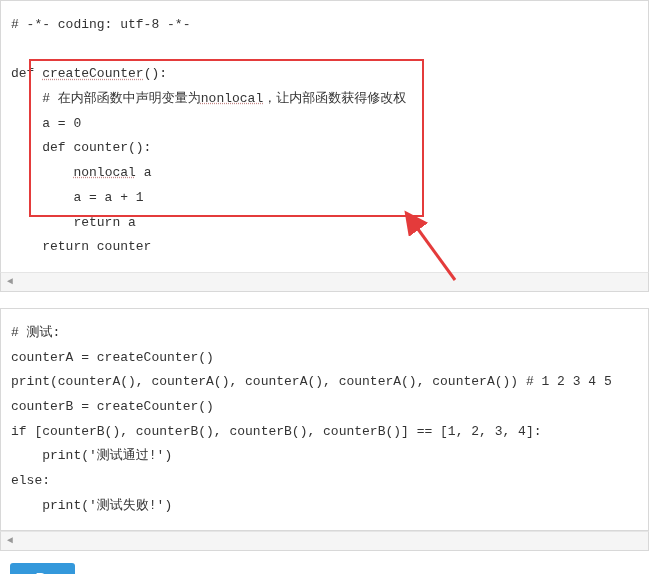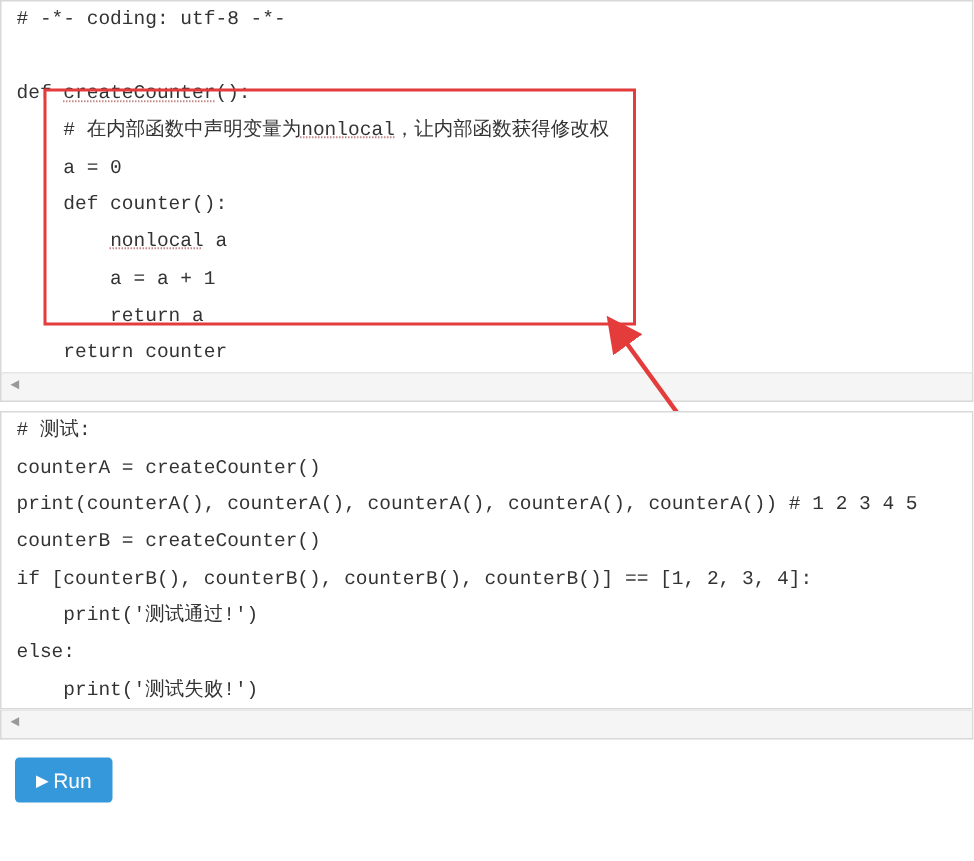--- a/index.html
+++ b/index.html
@@ -6,21 +6,21 @@
     body {
       font-family: Consolas, Monaco, 'Courier New', monospace;
       font-size: 13px;
       background: #fff;
       width: 649px;
       position: relative;
     }
     .code-block {
       border: 1px solid #d8d8d8;
       background: #fff;
-      padding: 0 10px;
+      padding: 12px 10px;
       margin: 0;
       line-height: 1.9;
       color: #333;
       overflow: hidden;
       position: relative;
     }
     .code-block-1 {
       border-bottom: none;
     }
     .scrollbar-area {
@@ -100,21 +100,21 @@
 <svg class="arrow-svg" style="left:400px; top:210px;" width="70" height="80">
   <defs>
     <marker id="ah" markerWidth="8" markerHeight="8" refX="2" refY="4" orient="auto">
       <polygon points="0 0, 8 4, 0 8" fill="#e43b3b"></polygon>
     </marker>
   </defs>
   <line x1="55" y1="70" x2="15" y2="15" stroke="#e43b3b" stroke-width="3" marker-end="url(#ah)"></line>
 </svg>
 
 
-<div class="code-block" style="margin-top:6px;font-family:Liberation Mono, monospace;">
+<div class="code-block" style="margin-top:16px;font-family:Liberation Mono, monospace;">
 <pre><span># 测试:</span>
 <span>counterA = createCounter()</span>
 <span>print(counterA(), counterA(), counterA(), counterA(), counterA()) # 1 2 3 4 5</span>
 <span>counterB = createCounter()</span>
 <span>if [counterB(), counterB(), counterB(), counterB()] == [1, 2, 3, 4]:</span>
 <span>    print('测试通过!')</span>
 <span>else:</span>
 <span>    print('测试失败!')</span></pre>
 </div>
 <div class="scrollbar-area">

